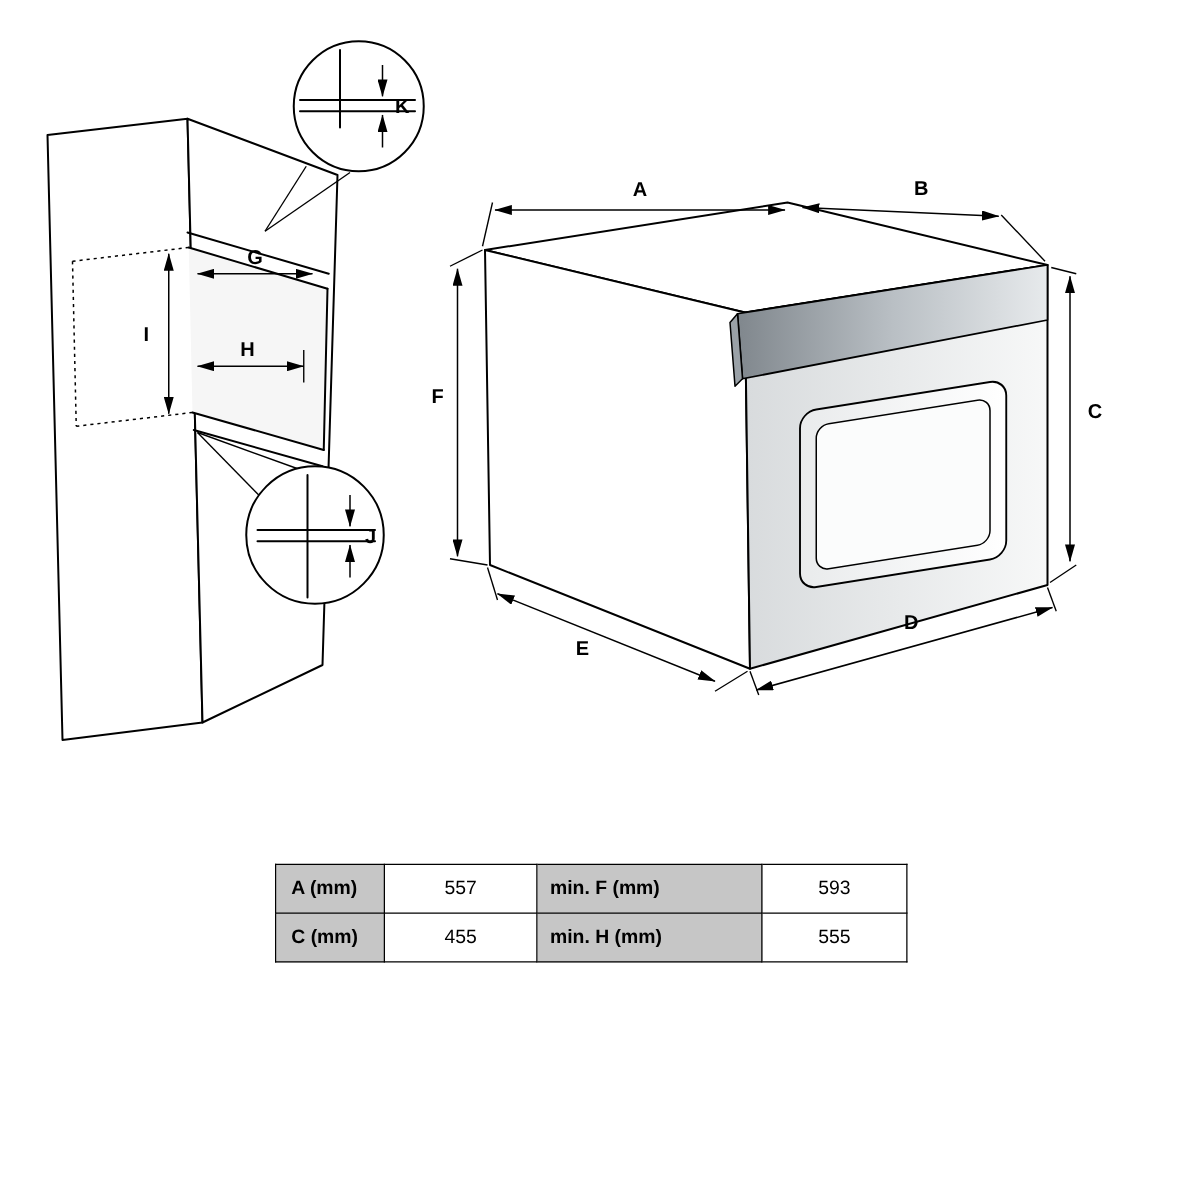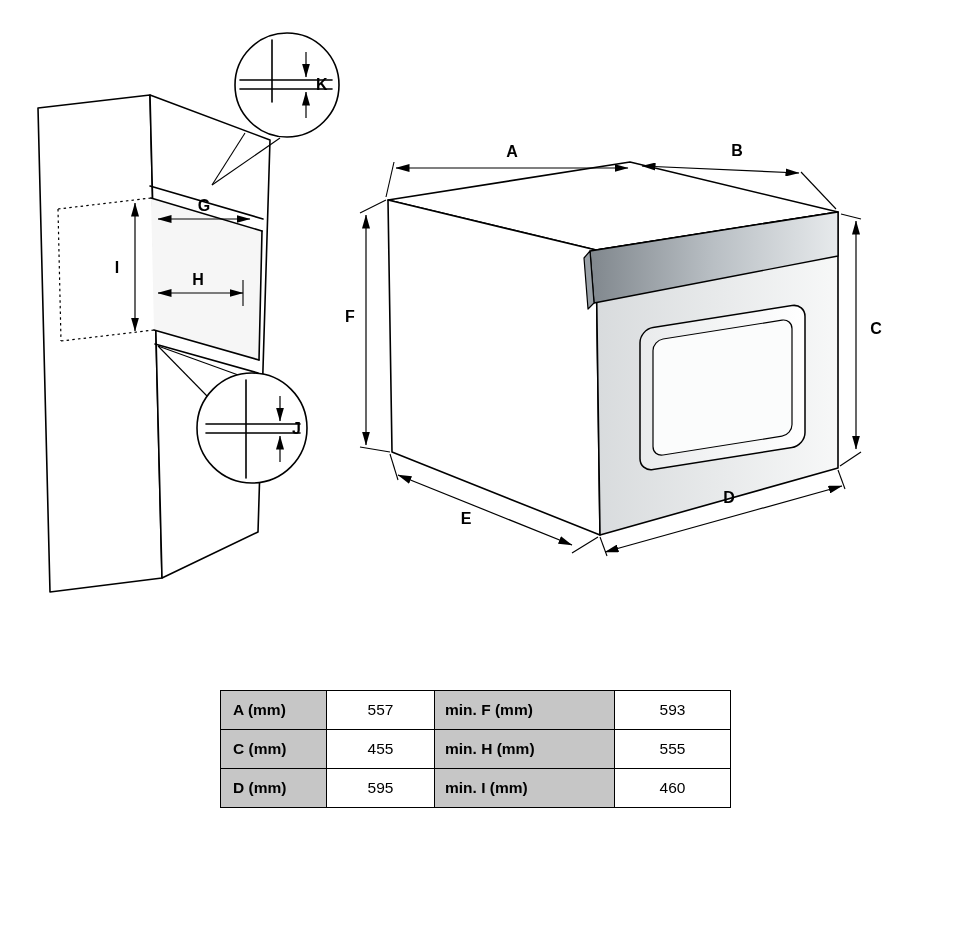--- a/index.html
+++ b/index.html
@@ -25,25 +25,25 @@
   table.dims { border-collapse: collapse; margin: 26px 0 0 220px; }
   .dims td {
     border: 1.6px solid #000;
     height: 39px;
     font-size: 15.5px;
     color: #000;
   }
   .dims td.lbl {
     background: var(--table-label-bg, #c6c6c6);
     font-weight: bold;
-    width: 106px;
+    width: 87px;
     padding-left: 12px;
   }
   .dims td.lbl.wide { width: 180px; padding-left: 10px; margin-top: 31px; }
-  .dims td.val { width: 108px; text-align: center; font-weight: normal; }
+  .dims td.val { width: 122px; text-align: center; font-weight: normal; }
   .dims td.val.v2 { width: 116px; }
 </style>
 </head>
 <body>
 
 
 
 <svg width="960" height="660" viewBox="0 0 960 660" xmlns="http://www.w3.org/2000/svg">
   <defs>
     <marker id="arr" viewBox="0 0 14 8" refX="13.5" refY="4" markerWidth="14" markerHeight="8" markerUnits="userSpaceOnUse" orient="auto-start-reverse">
@@ -174,23 +174,17 @@
       <td class="val">557</td>
       <td class="lbl wide">min. F (mm)</td>
       <td class="val v2">593</td>
     </tr>
     <tr>
       <td class="lbl">C (mm)</td>
       <td class="val">455</td>
       <td class="lbl wide">min. H (mm)</td>
       <td class="val v2">555</td>
     </tr>
-    <tr>
-      <td class="lbl">D (mm)</td>
-      <td class="val">595</td>
-      <td class="lbl wide">min. I (mm)</td>
-      <td class="val v2">460</td>
-    </tr>
   </tbody>
 </table>
 
 
 
 
 </body></html>

